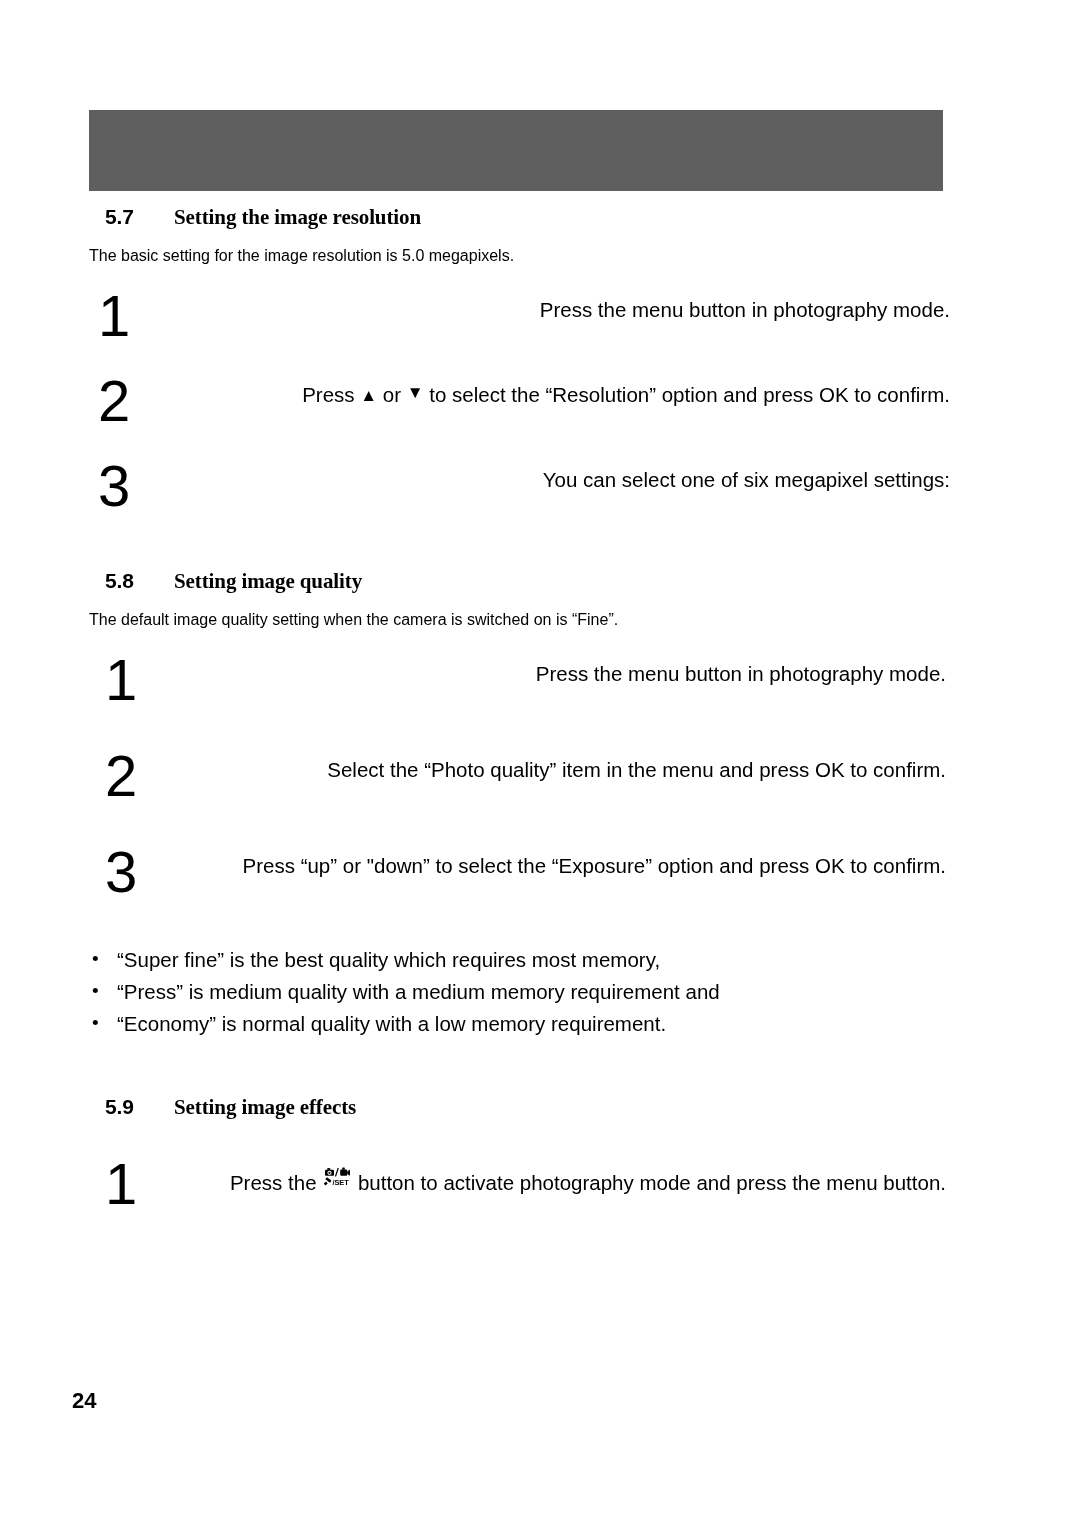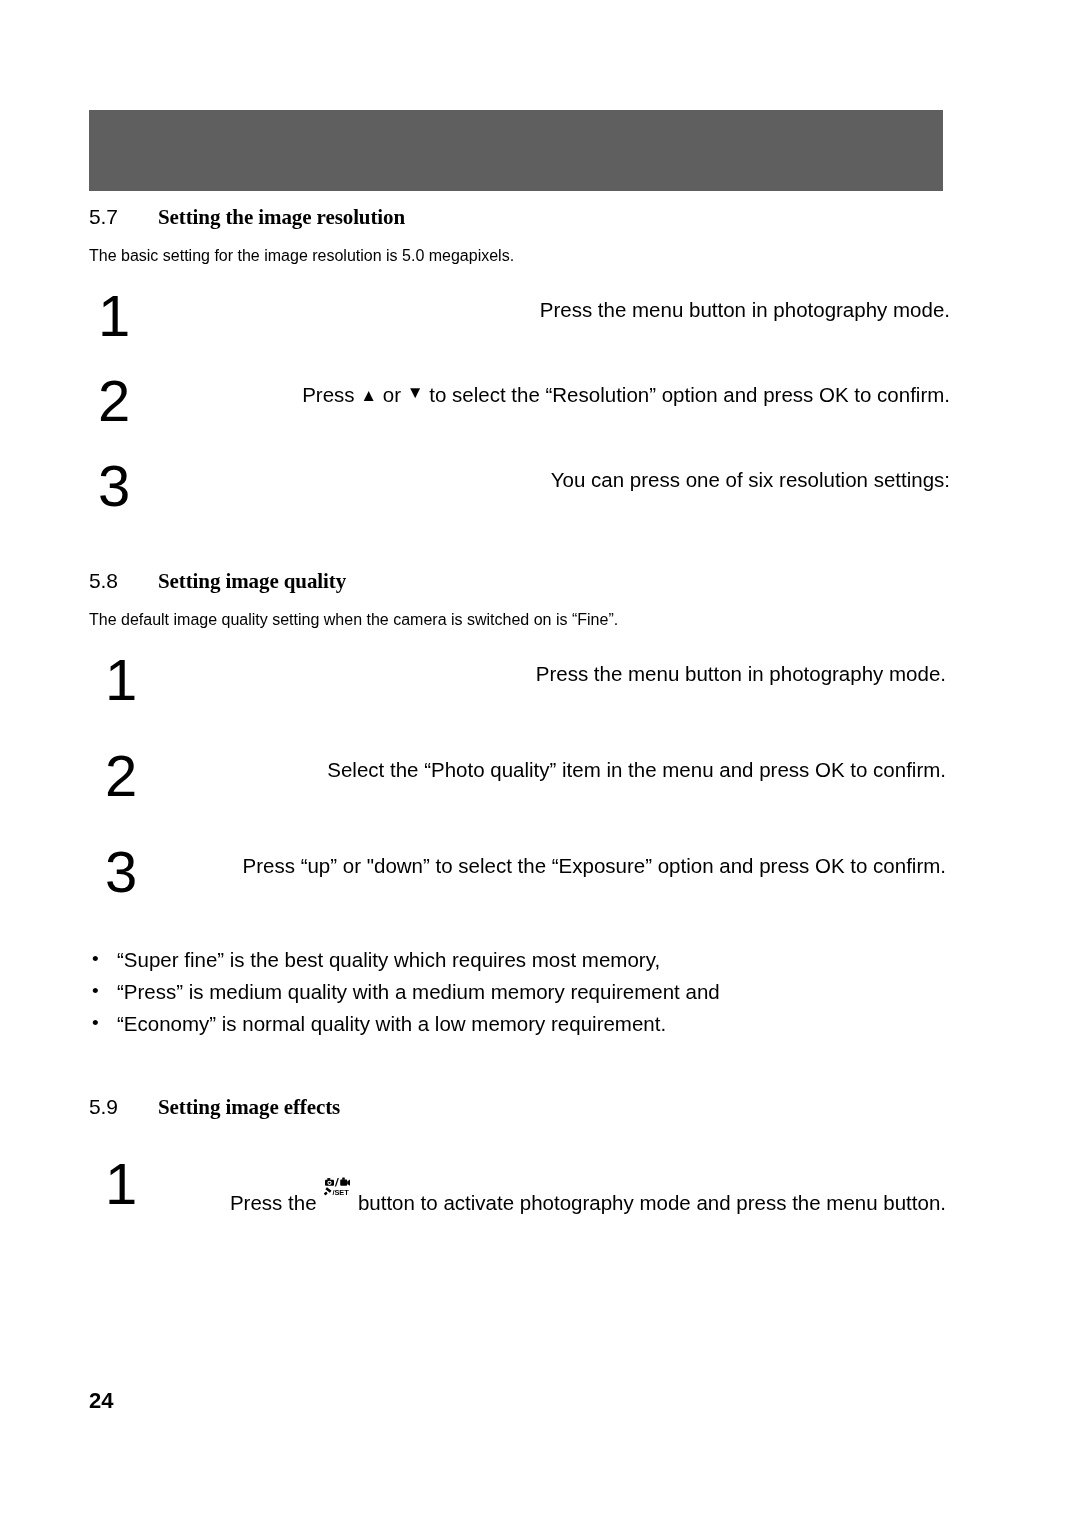--- a/index.html
+++ b/index.html
@@ -47,21 +47,22 @@
     align-items: baseline;
     font-weight: bold;
     font-size: 21px;
     letter-spacing: -0.1px;
     margin: 0;
     padding: 0;
   }
   .heading .h-num {
     width: 69px;
     flex: 0 0 69px;
-    font-weight: normal;
+    font-weight: bold;
+    margin-left: 16px;
   }
   .heading .h-title {
     font-weight: bold;
     font-family: Liberation Serif, serif;
   }
 
   
   .intro {
     font-size: 16px;
     line-height: 1.28;
@@ -119,21 +120,21 @@
   .tri-down {
     vertical-align: 4px;
   }
 
   .btn-icon {
     display: inline-block;
     width: 28px;
     height: 26px;
     vertical-align: -6px;
     position: relative;
-    margin: 13px 1px;
+    margin: 3px 1px;
   }
   .btn-icon svg { display: block; }
 
   
   .bullets {
     list-style: none;
     margin: 0;
     padding: 0;
   }
   .bullets li {
@@ -147,21 +148,21 @@
     position: absolute;
     left: 3px;
     top: 0;
     font-size: 19px;
     line-height: 1.55;
   }
 
   
   .page-number {
     position: absolute;
-    left: 89px;
+    left: 72px;
     top: 1388px;
     font-size: 22px;
     font-weight: bold;
   }
 
   
   .gap-after-heading { height: 16px; }
   .gap-after-intro   { height: 26px; }
   .gap-step-57       { height: 36px; }
   .gap-step-58       { height: 47px; }
@@ -203,21 +204,21 @@
         <div class="step-body">
           <p><span>Press </span><span class="tri-up">▲</span><span> or </span><span class="tri-down">▼</span><span> to select the “Resolution” option and press OK to confirm.</span></p>
         </div>
       </div>
 
       <div class="gap-step-57"></div>
 
       <div class="step">
         <div class="step-num">3</div>
         <div class="step-body">
-          <p>You can press one of six resolution settings:</p>
+          <p>You can select one of six megapixel settings:</p>
         </div>
       </div>
 
     </div>
 
     <div class="gap-before-58"></div>
 
     <div class="heading">
       <span class="h-num">5.8</span>
       <span class="h-title">Setting image quality</span>

